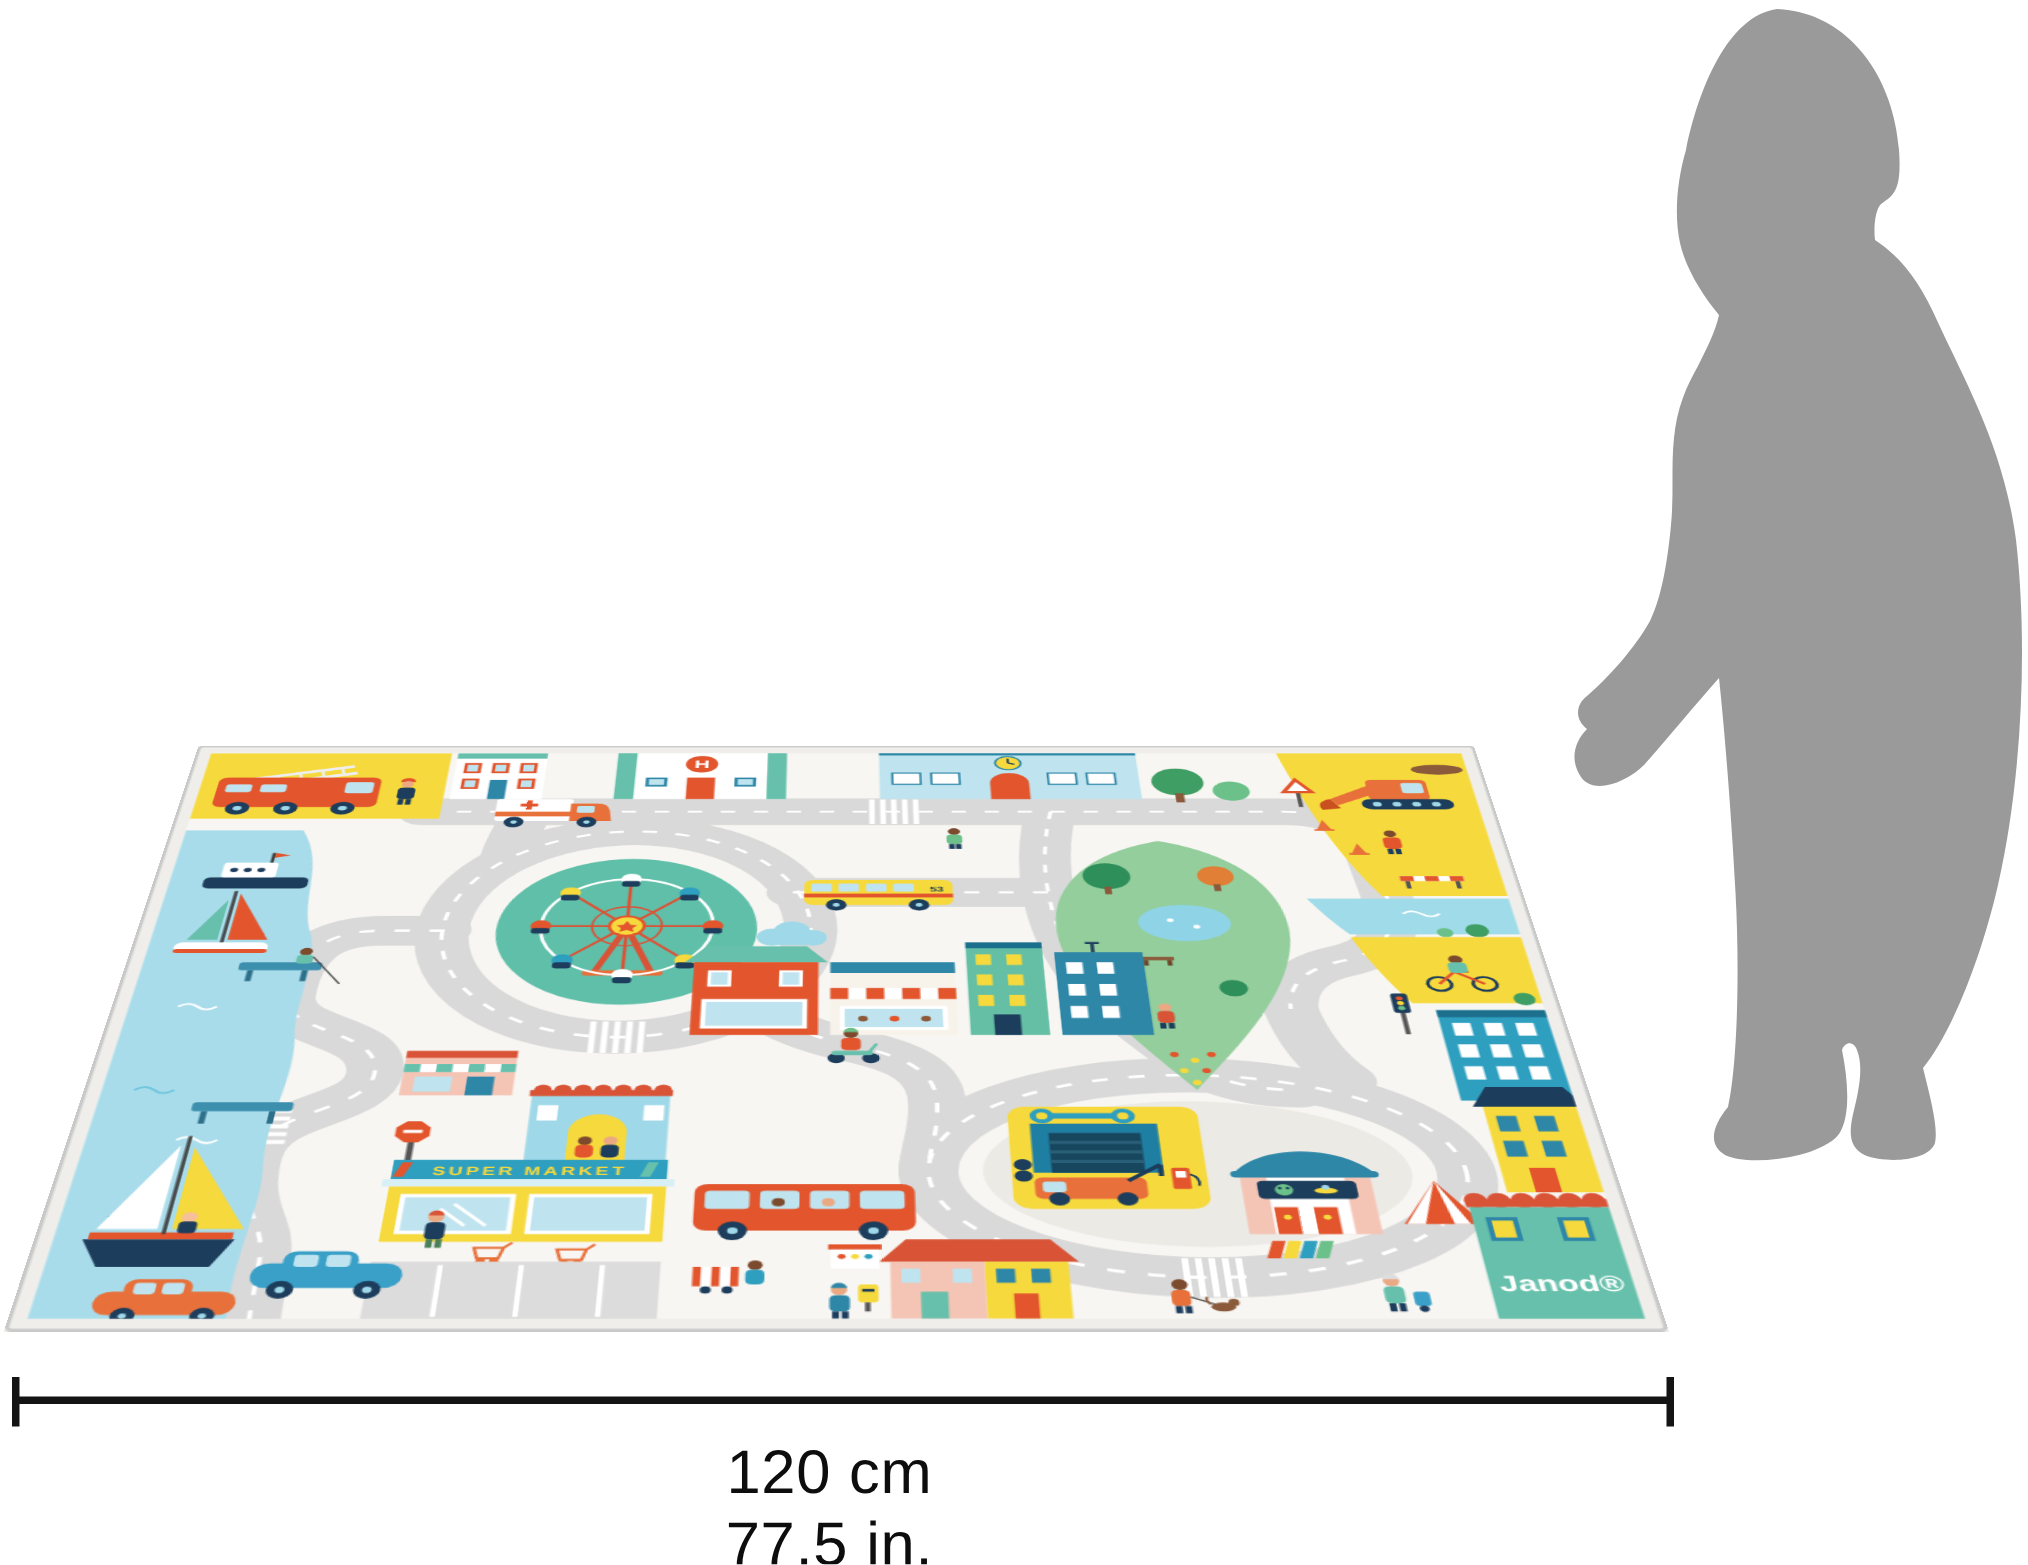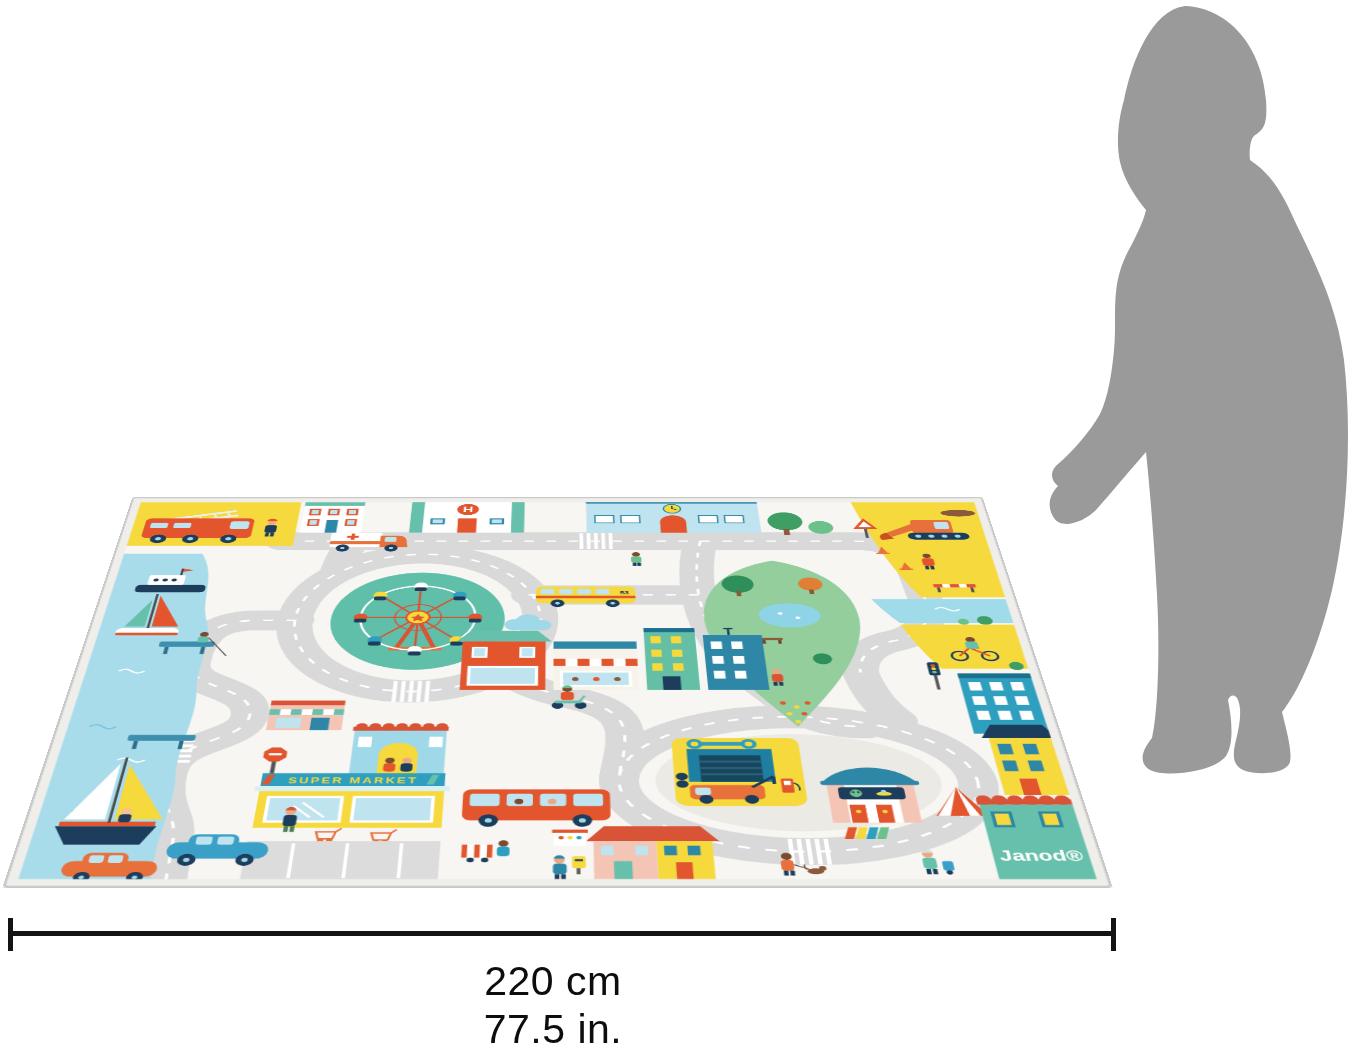--- a/index.html
+++ b/index.html
@@ -738,18 +738,18 @@
       C 1249,152 1250,140 1254,136
       C 1262,130 1268,128 1266,100
       C 1262,48 1230,8 1185,6 Z"></path>
   </svg>
 
   <div>
     <div class="dim-cap left"></div>
     <div class="dim-line"></div>
     <div class="dim-cap right"></div>
     <div class="dim-text">
-      <div>220 cm</div>
+      <div>120 cm</div>
       <div>77,5 in.</div>
     </div>
   </div>
 
 </div>
 
 </body></html>

